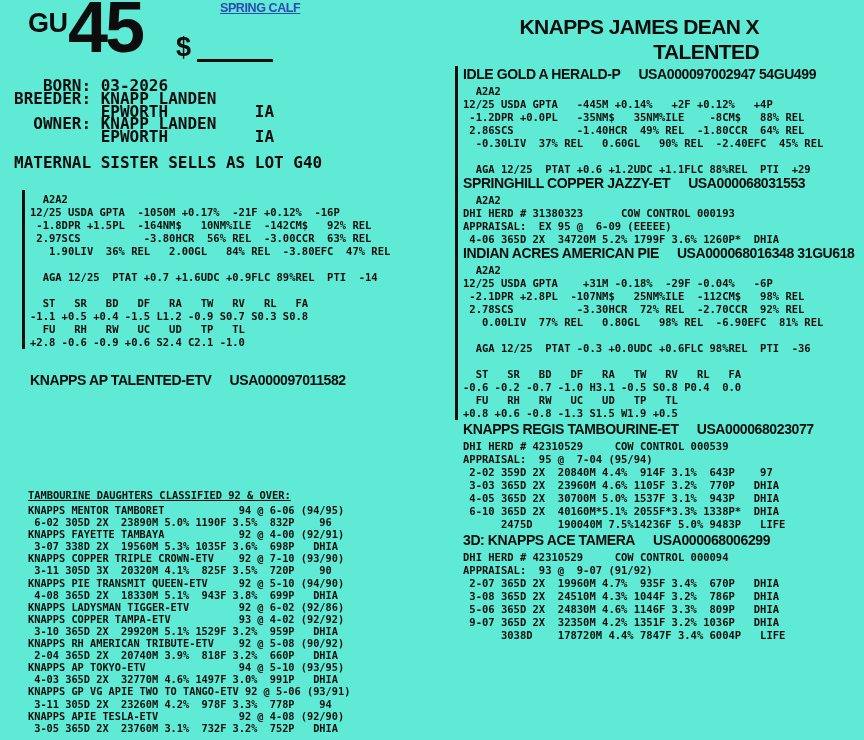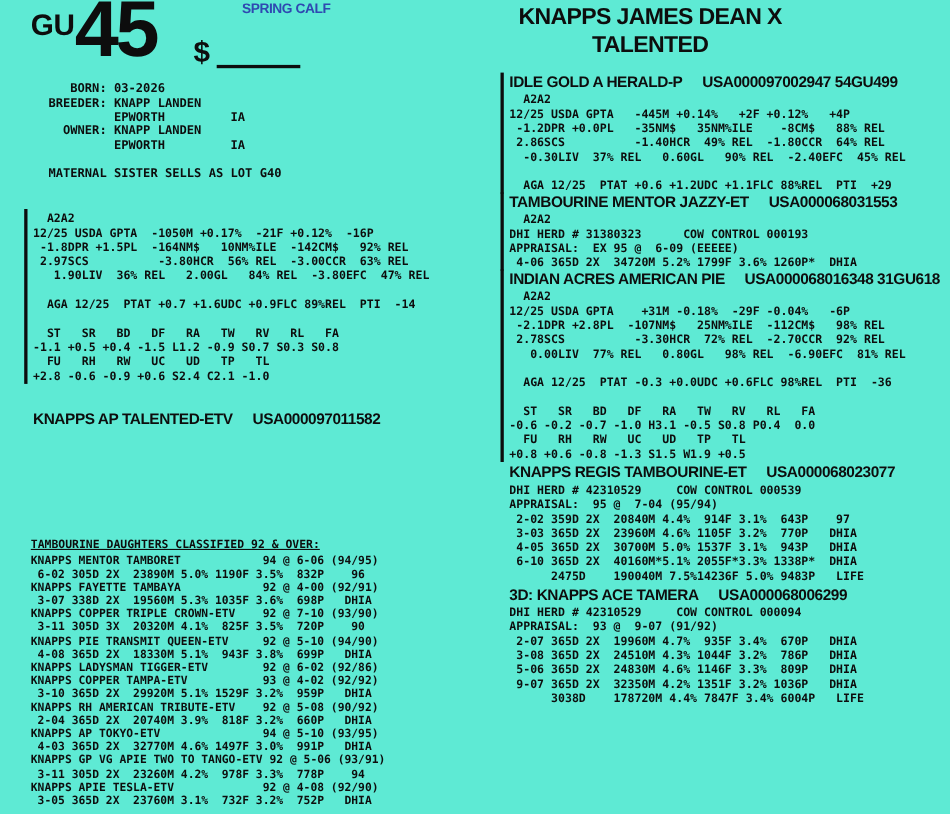--- a/index.html
+++ b/index.html
@@ -13,39 +13,39 @@
   .mono{font-family:"DejaVu Sans Mono",monospace;font-weight:700;font-size:10.5px;
         line-height:13px;white-space:pre;color:#0d0d0d;}
 
   
   .lot-prefix{position:absolute;left:28px;top:8px;font-size:27px;}
   .lot-number{position:absolute;left:68px;top:-14px;font-size:72px;letter-spacing:-3px;}
   .lot-dollar{position:absolute;left:176px;top:32px;font-size:27px;}
   .lot-blank{position:absolute;left:197px;top:30px;width:76px;height:29px;
              border-bottom:3px solid #0d0d0d;}
   .calf-link{position:absolute;left:220px;top:1px;font-size:12.5px;color:#2f49b1;
-             cursor:pointer;}
+             text-decoration:underline;cursor:pointer;}
 
   
-  .info{position:absolute;left:44px;top:64px;font-size:11px;line-height:12.8px;}
+  .info{position:absolute;left:14px;top:64px;font-size:16px;line-height:12.8px;}
 
   
   .block{position:absolute;}
   .block .bh{font-size:14px;line-height:16px;white-space:nowrap;}
   .block .bh .reg{margin-left:18px;}
   .bar{border-left:3px solid #0d0d0d;padding-left:5px;}
   .nobar{padding-left:8px;}
   .block pre{margin:3px 0 0 0;}
 
   
   #blk-sire{left:22px;top:190px;width:408px;}
   #blk-dam{left:22px;top:372px;width:408px;}
 
   
-  .title{position:absolute;left:423px;top:3px;width:336px;text-align:center;
+  .title{position:absolute;left:423px;top:14px;width:336px;text-align:right;
          font-size:21px;line-height:25px;letter-spacing:-0.6px;}
   #blk-r1{left:455px;top:66px;width:406px;}
   #blk-r2{left:455px;top:175px;width:406px;}
   #blk-r3{left:455px;top:245px;width:406px;}
   #blk-r4{left:455px;top:421px;width:406px;}
   #blk-r5{left:455px;top:532px;width:406px;}
 
   
   .daughters{position:absolute;left:28px;top:489px;width:406px;}
   .daughters .dh{font-family:"DejaVu Sans Mono",monospace;font-weight:700;font-size:10.4px;
@@ -127,21 +127,21 @@
 12/25 USDA GPTA   -445M +0.14%   +2F +0.12%   +4P
  -1.2DPR +0.0PL   -35NM$   35NM%ILE    -8CM$   88% REL
  2.86SCS          -1.40HCR  49% REL  -1.80CCR  64% REL
   -0.30LIV  37% REL   0.60GL   90% REL  -2.40EFC  45% REL
 
   AGA 12/25  PTAT +0.6 +1.2UDC +1.1FLC 88%REL  PTI  +29</pre>
   </div>
 
   <div class="block bar" id="blk-r2">
     <div class="hd bh">
-      <span>TAMBOURINE MENTOR JAZZY-ET</span><span class="reg">USA000068031553</span>
+      <span>SPRINGHILL COPPER JAZZY-ET</span><span class="reg">USA000068031553</span>
     </div>
     <pre class="mono">  A2A2
 DHI HERD # 31380323      COW CONTROL 000193
 APPRAISAL:  EX 95 @  6-09 (EEEEE)
  4-06 365D 2X  34720M 5.2% 1799F 3.6% 1260P*  DHIA</pre>
   </div>
 
   <div class="block bar" id="blk-r3">
     <div class="hd bh">
       <span>INDIAN ACRES AMERICAN PIE</span><span class="reg">USA000068016348 31GU618</span>

